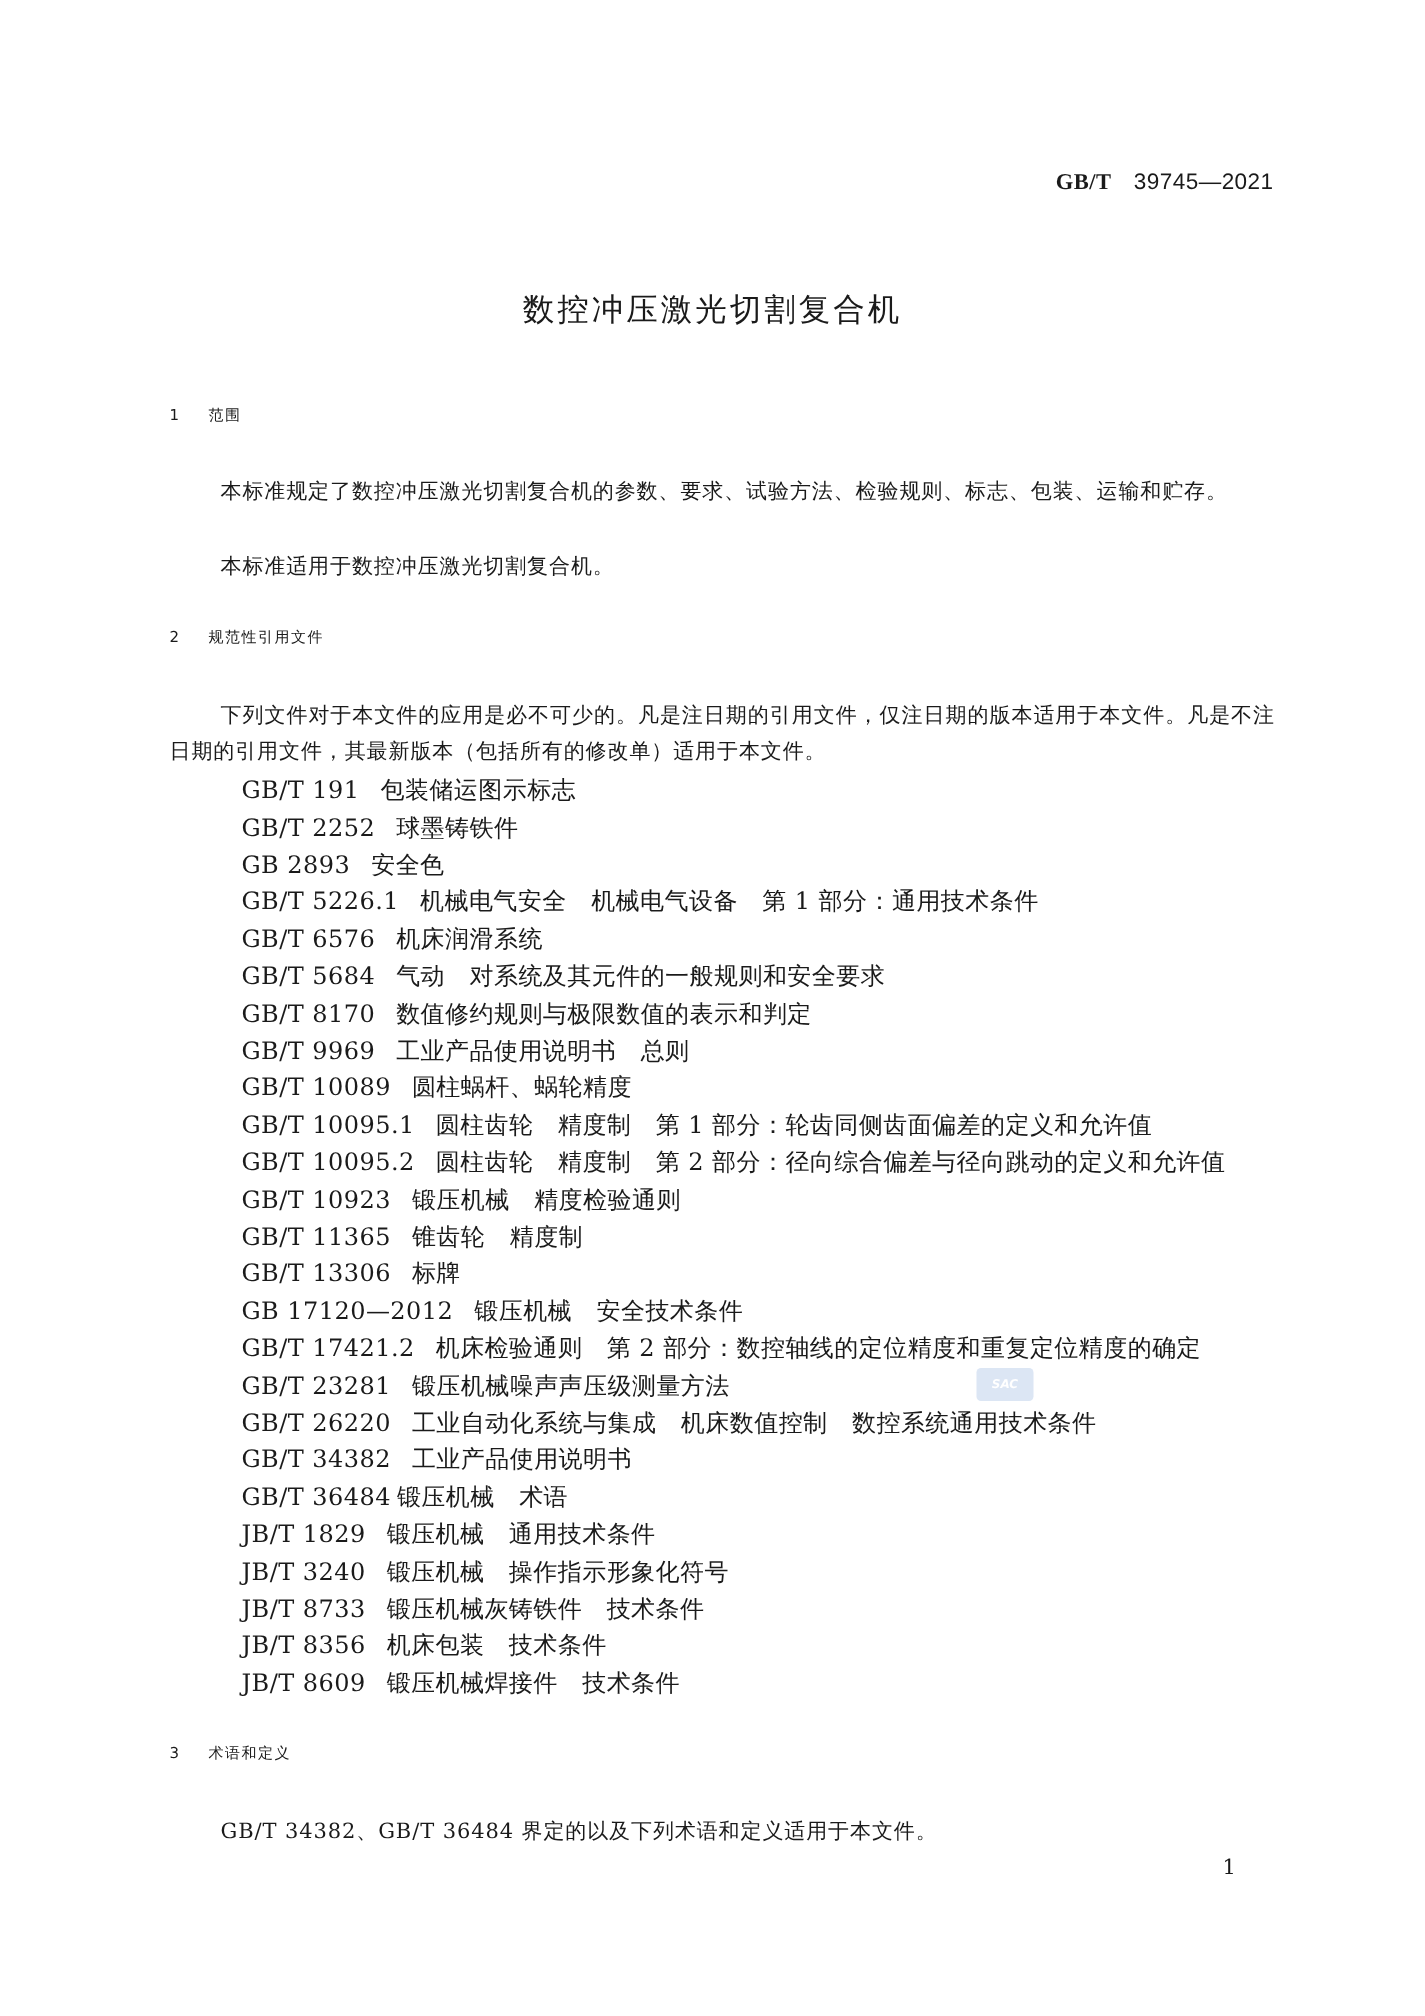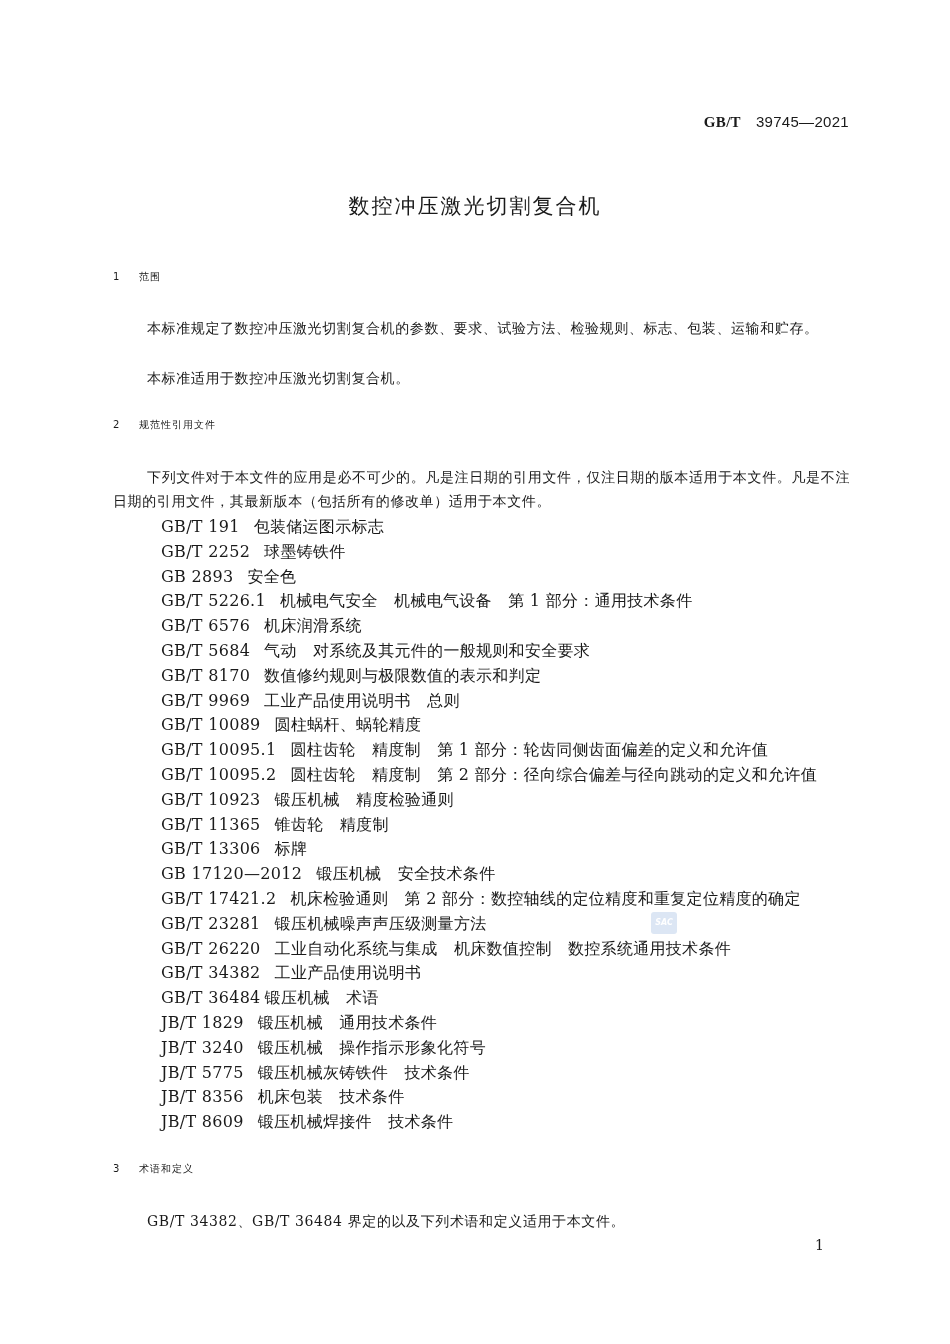--- a/index.html
+++ b/index.html
@@ -12,21 +12,21 @@
            font-family: "DejaVu Sans", sans-serif; font-size: 21px; letter-spacing: 2px; font-weight: 500; }
   .sec-head { position: absolute; left: 113px; font-family: "DejaVu Sans", sans-serif;
               font-size: 10px; letter-spacing: 1px; }
   .sec-head .num { display: inline-block; width: 26px; }
   .para { position: absolute; left: 113px; width: 737px; font-size: 14px; line-height: 24px;
           text-indent: 34px; text-align: justify; letter-spacing: 0.6px; }
   .refs { position: absolute; left: 133px; top: 515px; font-size: 16px; margin-left: 28px; }
   .ref { height: 24.8px; line-height: 24.8px; white-space: nowrap; letter-spacing: 0.3px; }
   .ref .code { display: inline-block; margin-right: 14px; }
   .ref .code.tight { margin-right: 4px; }
-  .watermark { position: absolute; left: 651px; top: 912px; width: 26px; height: 22px;
+  .watermark { position: absolute; left: 651px; top: 912px; width: 38px; height: 22px;
                background: #d6e2f3; border-radius: 3px; color: #ffffff; font-size: 8px;
                font-weight: bold; font-style: italic; font-family: "DejaVu Sans", sans-serif;
                text-align: center; line-height: 22px; opacity: 0.85; }
   .page-num { position: absolute; top: 1237px; right: 126px; font-size: 14px; }
 </style>
 </head>
 <body>
 
 <div class="std-no"><b>GB/T</b><span>39745—2021</span></div>
 
@@ -59,21 +59,21 @@
   <div class="ref"><span class="code">GB/T 11365</span><span>锥齿轮　精度制</span></div>
   <div class="ref"><span class="code">GB/T 13306</span><span>标牌</span></div>
   <div class="ref"><span class="code">GB 17120—2012</span><span>锻压机械　安全技术条件</span></div>
   <div class="ref"><span class="code">GB/T 17421.2</span><span>机床检验通则　第 2 部分：数控轴线的定位精度和重复定位精度的确定</span></div>
   <div class="ref"><span class="code">GB/T 23281</span><span>锻压机械噪声声压级测量方法</span></div>
   <div class="ref"><span class="code">GB/T 26220</span><span>工业自动化系统与集成　机床数值控制　数控系统通用技术条件</span></div>
   <div class="ref"><span class="code">GB/T 34382</span><span>工业产品使用说明书</span></div>
   <div class="ref"><span class="code tight">GB/T 36484</span><span>锻压机械　术语</span></div>
   <div class="ref"><span class="code">JB/T 1829</span><span>锻压机械　通用技术条件</span></div>
   <div class="ref"><span class="code">JB/T 3240</span><span>锻压机械　操作指示形象化符号</span></div>
-  <div class="ref"><span class="code">JB/T 5775</span><span>锻压机械灰铸铁件　技术条件</span></div>
+  <div class="ref"><span class="code">JB/T 8733</span><span>锻压机械灰铸铁件　技术条件</span></div>
   <div class="ref"><span class="code">JB/T 8356</span><span>机床包装　技术条件</span></div>
   <div class="ref"><span class="code">JB/T 8609</span><span>锻压机械焊接件　技术条件</span></div>
 </div>
 
 <div class="watermark">SAC</div>
 
 <div class="sec-head" style="top:1162px;">
   <span class="num">3</span><span>术语和定义</span>
 </div>
 <div class="para" style="top:1209px;">GB/T 34382、GB/T 36484 界定的以及下列术语和定义适用于本文件。</div>

